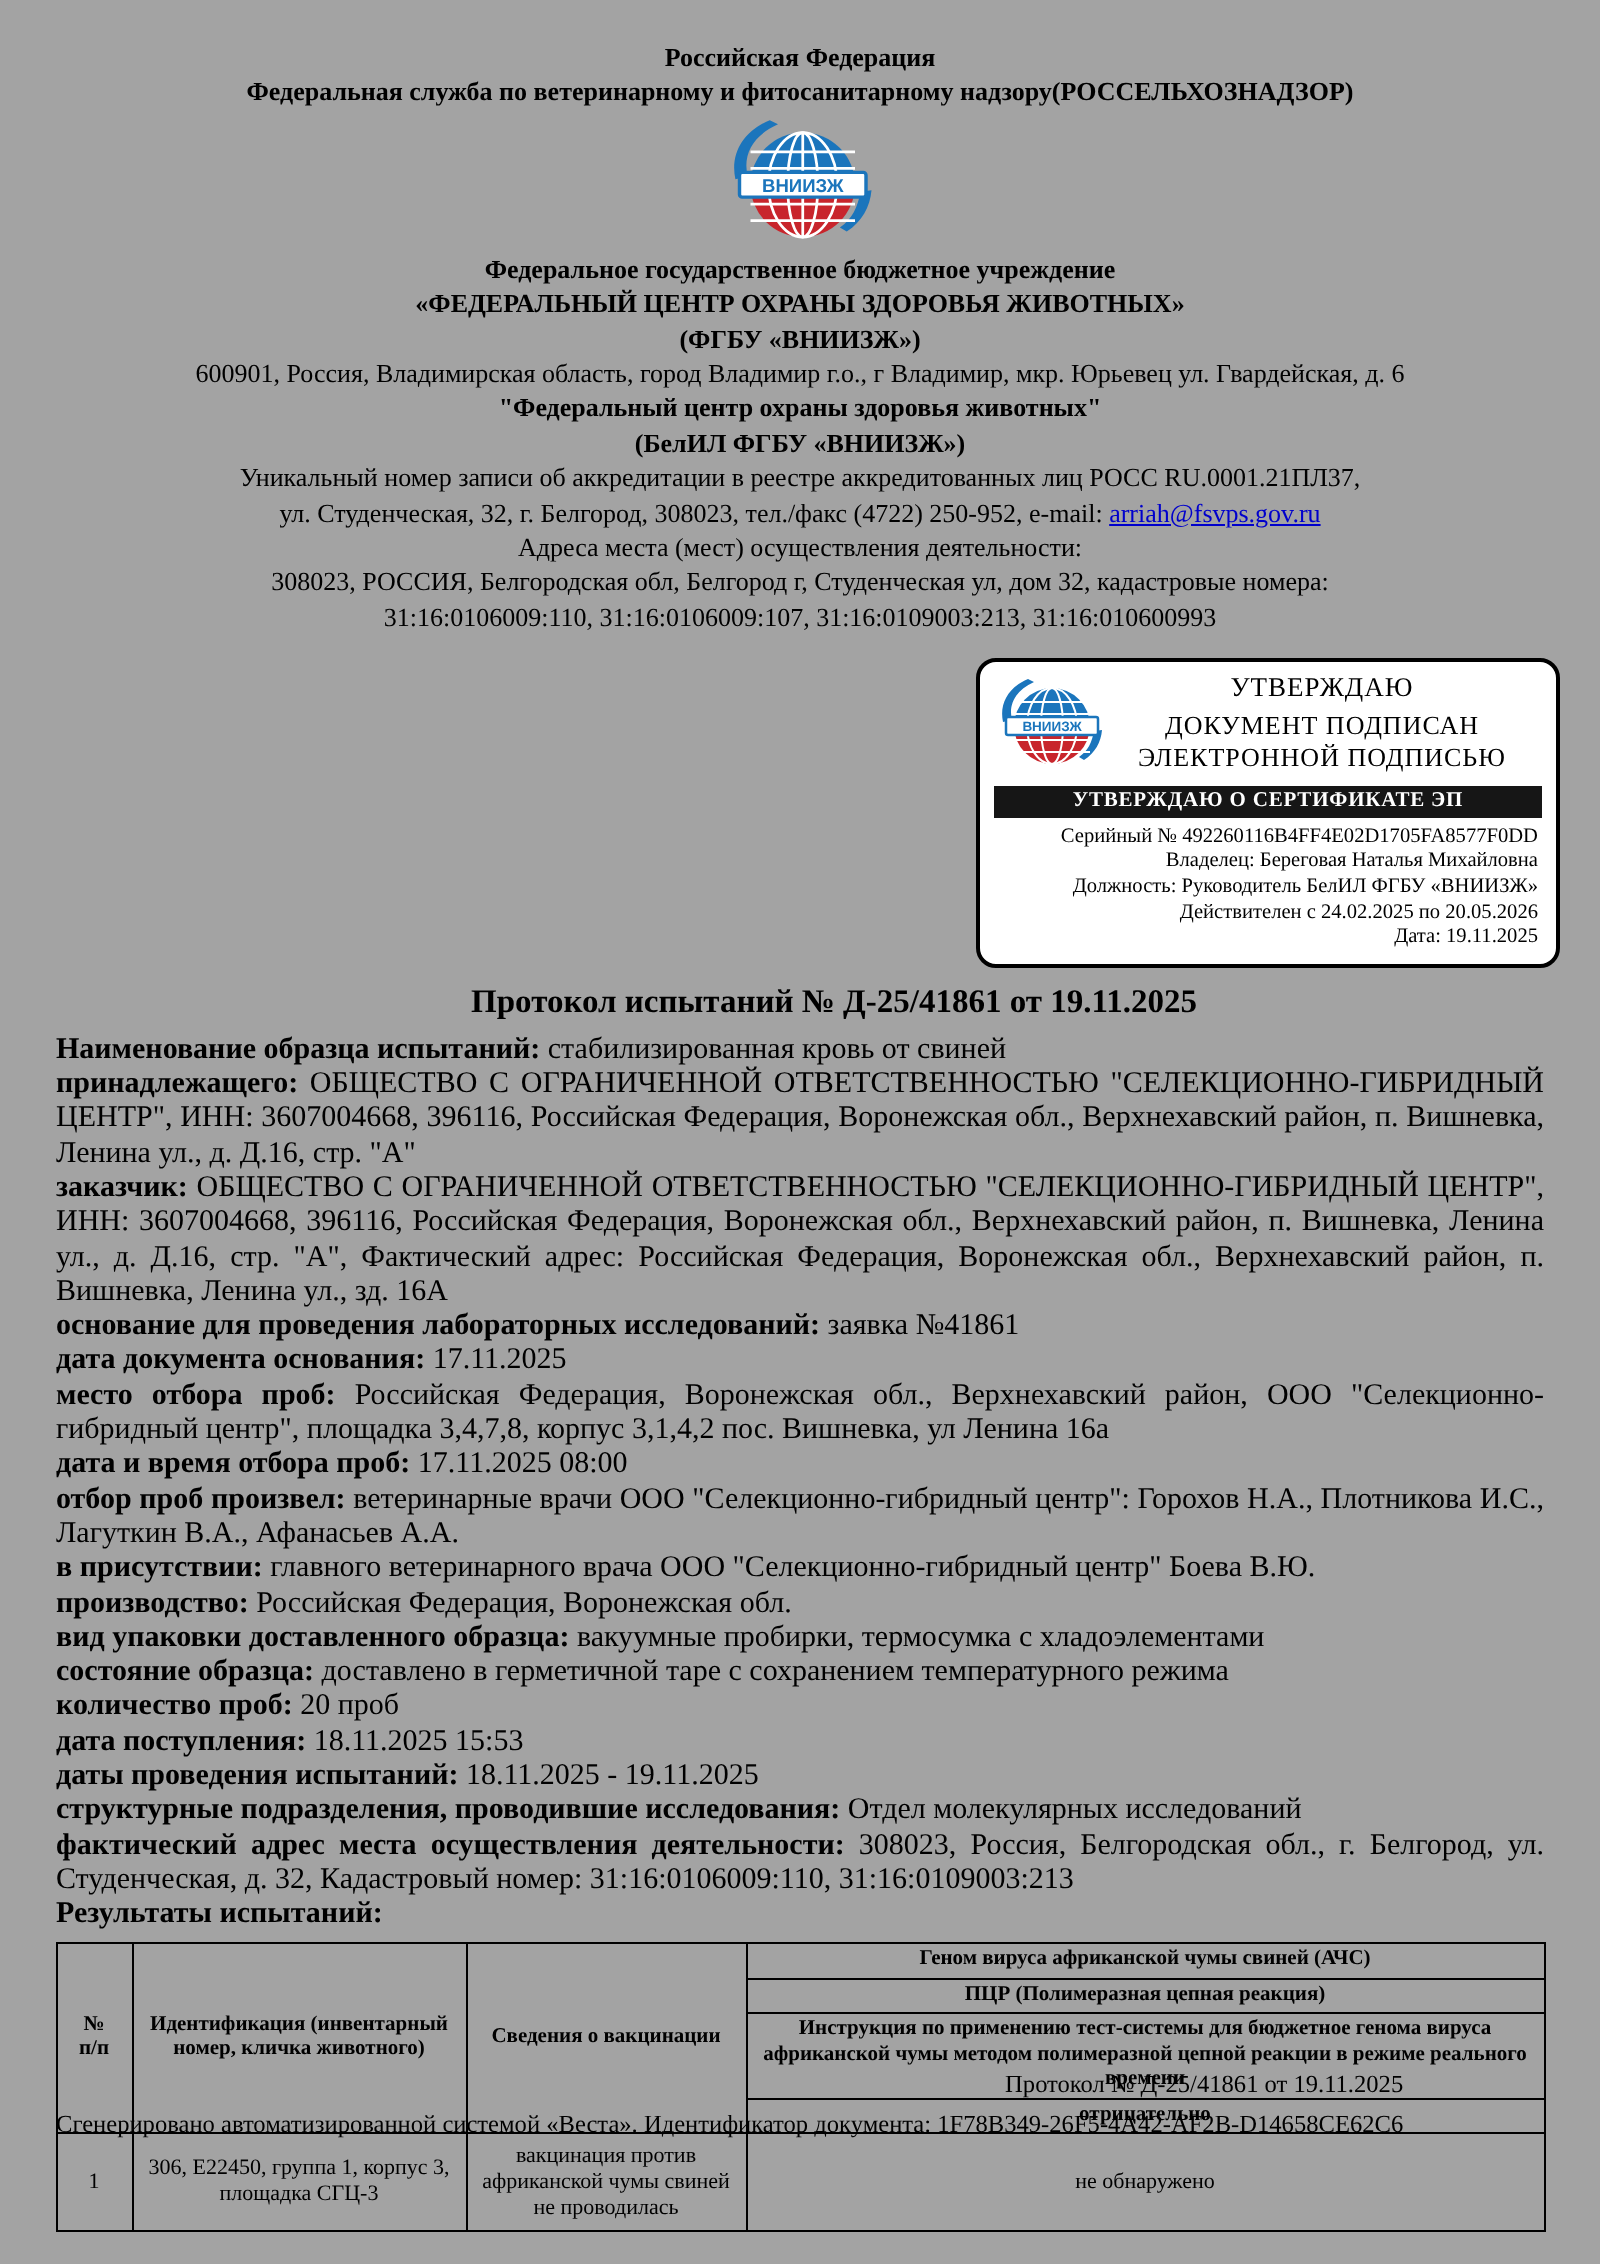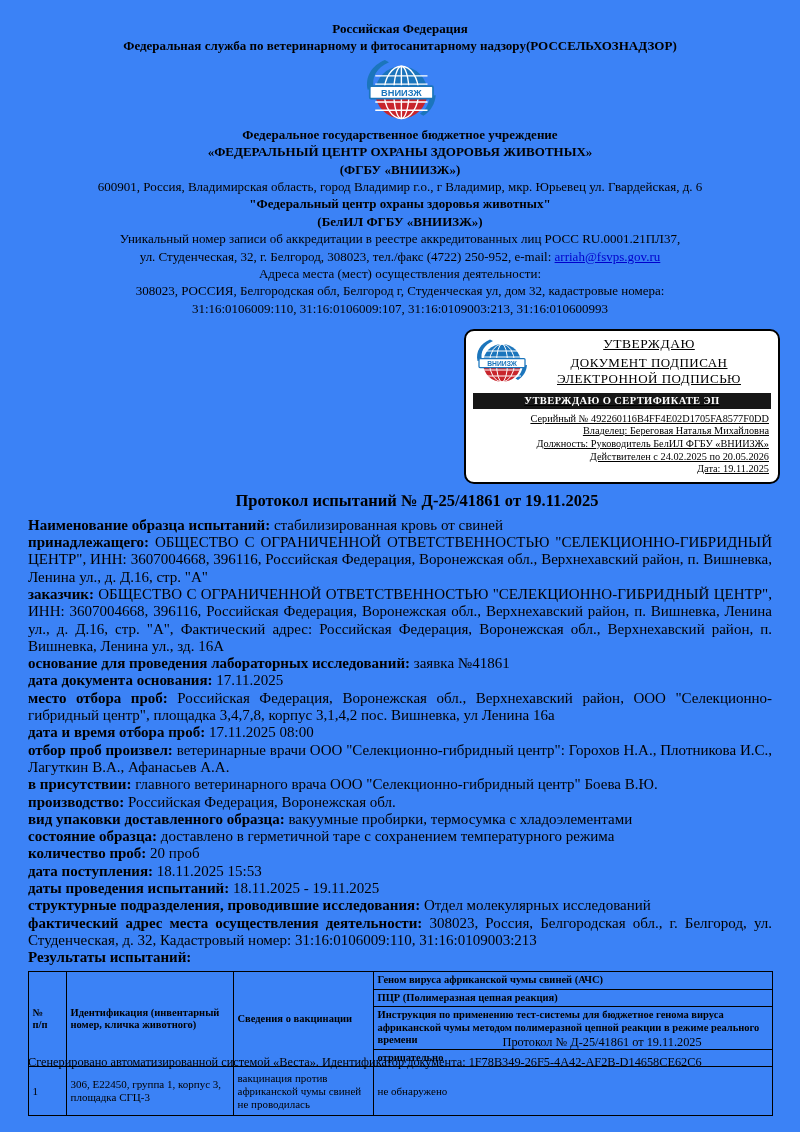--- a/index.html
+++ b/index.html
@@ -1,46 +1,46 @@
 <!DOCTYPE html>
 <html><head>
 <meta charset="utf-8">
 <style>
   html,body{margin:0;padding:0;background:#e8e8e8;}
   .page{
-    width:800px;height:1132px;background:#3b82f6;margin:0 auto;
+    width:800px;height:1132px;background:#a3a3a3;margin:0 auto;
     font-family:"Liberation Serif",serif;color:#000;position:relative;
     overflow:hidden;box-sizing:border-box;
   }
   .hdr{ text-align:center; padding-top:20px; font-size:13px; line-height:17.4px; }
   .hdr .b{ font-weight:bold; }
   .logo-wrap{ margin:3px auto 2px; width:76px; height:66px; }
   a.lnk{ color:#0000cc; text-decoration:underline; cursor:pointer; }
   .stamp{
-    width:316px; margin:12px 20px 0 auto; border:2px solid #000; border-radius:10px;
-    box-sizing:border-box; background:#fff;text-decoration:underline;
+    width:292px; margin:12px 20px 0 auto; border:2px solid #000; border-radius:10px;
+    box-sizing:border-box; background:#fff;
   }
   .stamp-top{ display:flex; align-items:center; padding:5px 8px 2px 8px; }
   .stamp-logo{ width:54px; height:48px; flex:0 0 auto; }
   .stamp-top-text{ flex:1; text-align:center; font-size:13px; line-height:16.5px; letter-spacing:.5px; }
   .stamp-approve{ font-size:13.5px; margin-bottom:2px; }
   .stamp-bar{
     background:#161616; color:#fff; font-weight:bold; font-size:10.5px;
     text-align:center; padding:2px 0 3px; margin:3px 7px 3px 7px; letter-spacing:.4px;
   }
   .stamp-lines{ padding:1px 9px 6px; font-size:10.3px; line-height:12.6px; text-align:right; }
   .doc-title{ text-align:center; font-weight:bold; font-size:16.5px; margin-top:7px;padding-left:34px; }
   .body-text{ padding:6px 28px 0; font-size:15px; line-height:17.3px; text-align:justify; }
   .body-text p{ margin:0; }
   table.res{
     width:744px; margin:5px auto 0; border-collapse:collapse; table-layout:fixed;
     font-size:10.5px; line-height:12.5px;
   }
   table.res td{
-    border:1px solid #000; vertical-align:middle; padding:2px 4px;
+    border:1px solid #000; text-align:center; vertical-align:middle; padding:2px 4px;
     overflow:hidden;
   }
   table.res td.th{ font-weight:bold; }
   .pre{ white-space:pre-line; }
   .footer{ position:absolute; left:28px; top:1032px; font-size:12.3px; line-height:20px; text-align:right; }
 </style>
 </head>
 <body>
 
 <div class="page">

